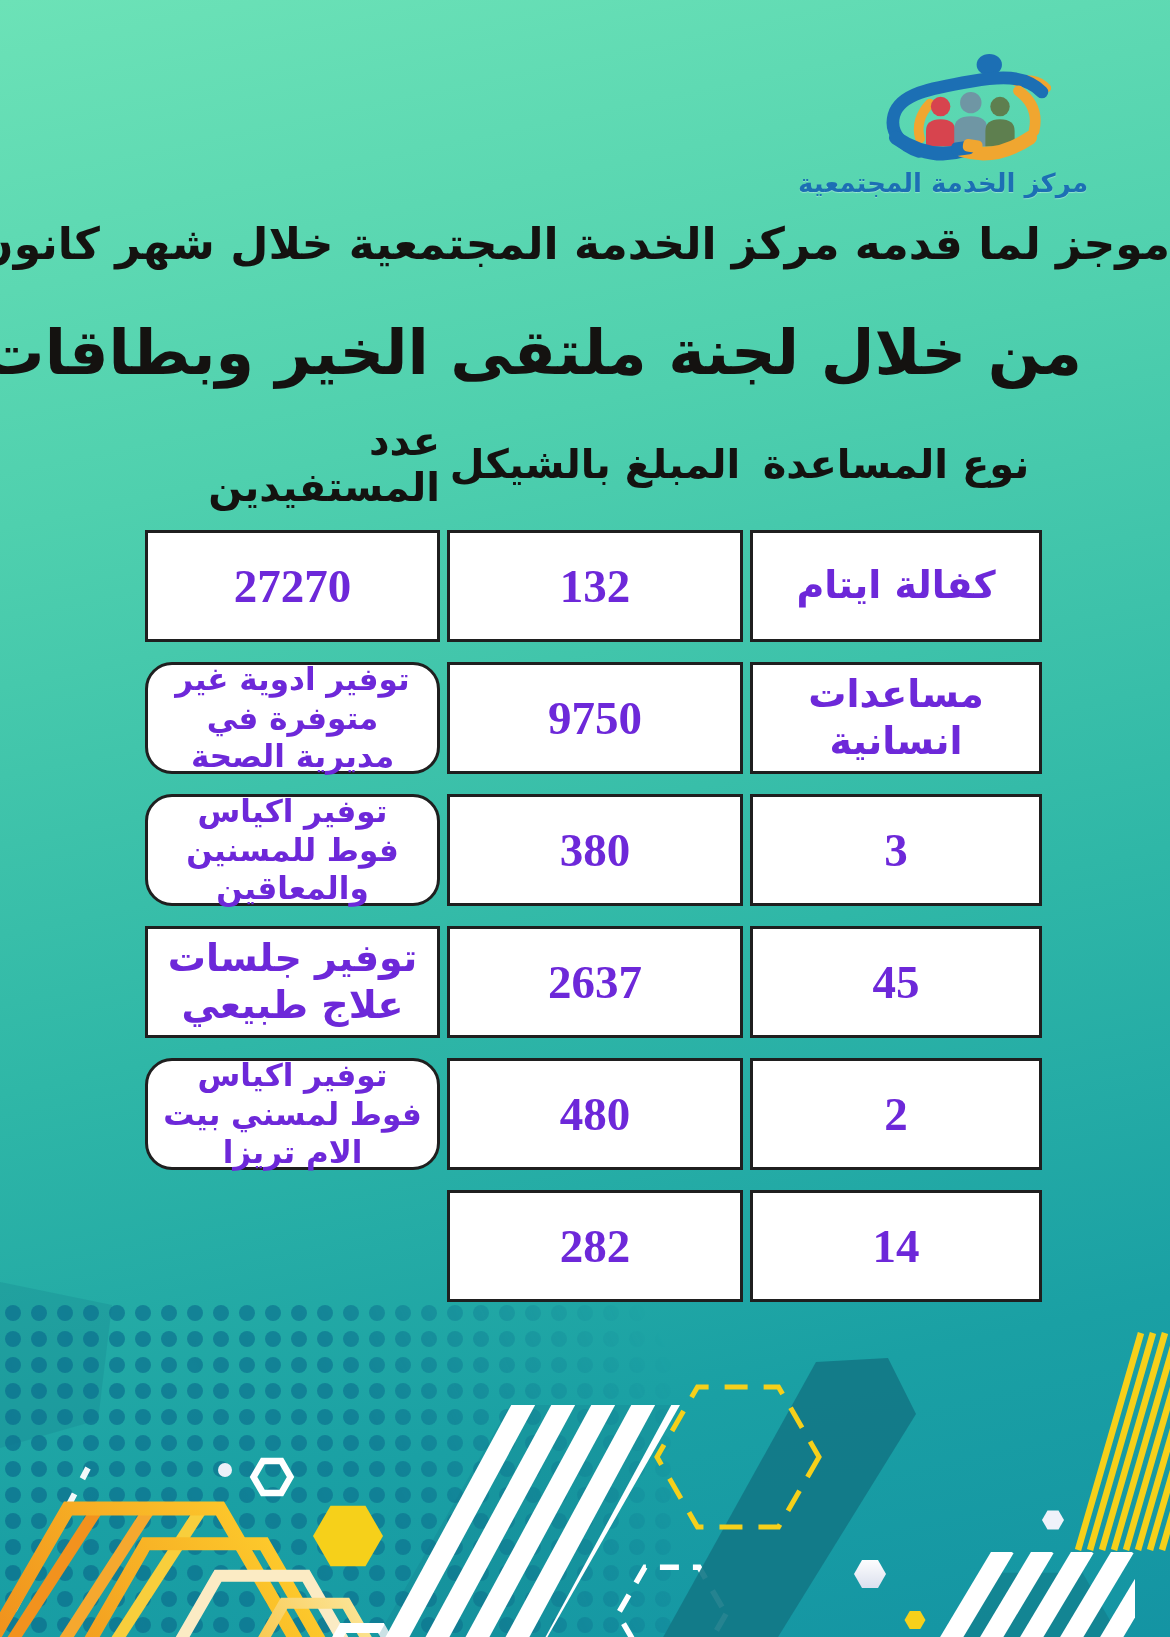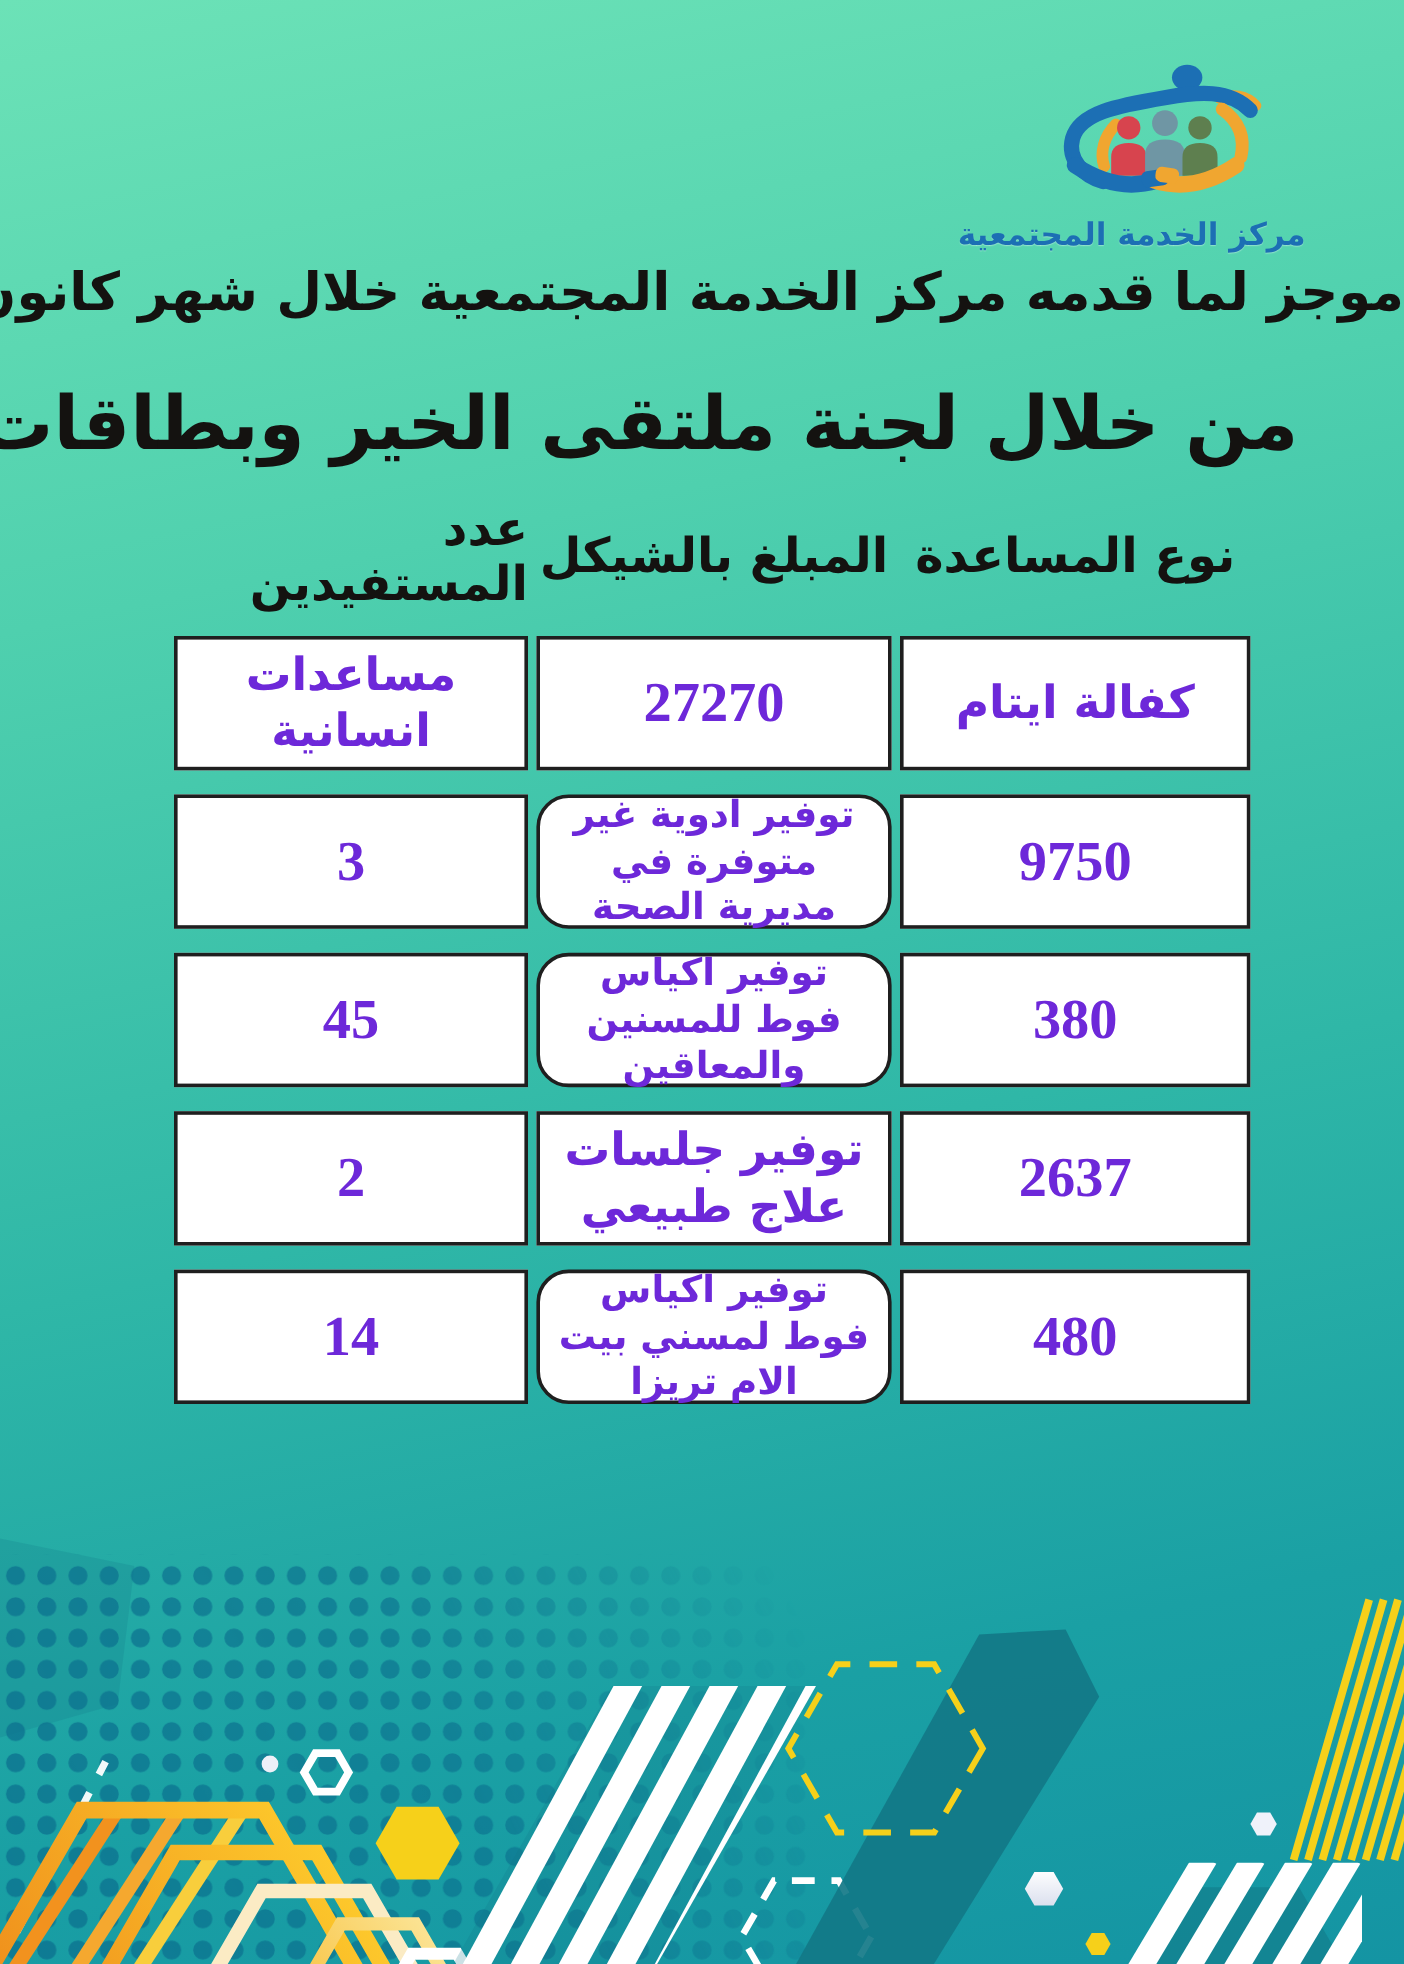--- a/index.html
+++ b/index.html
@@ -16,21 +16,21 @@
     position:relative; width:1170px; height:1637px; overflow:hidden; margin:0 auto;
     background:linear-gradient(168deg, var(--bg-top) 0%, var(--bg-upper-mid) 28%, var(--bg-mid) 58%, var(--bg-lower) 82%, var(--bg-bottom) 100%);
     font-family:"DejaVu Sans", sans-serif;
   }
   .decor-svg{position:absolute; left:0; top:1250px; width:1170px; height:387px; z-index:1;}
   .content{position:absolute; inset:0; z-index:2;}
 
   .logo-block{position:absolute; top:52px; left:838px; width:250px; text-align:center;}
   .logo-svg{display:block; margin:0 auto;}
   .logo-name{
-    margin-top:17px; font-size:26px; font-weight:bold; color:var(--logo-blue);
+    margin-top:4px; font-size:26px; font-weight:bold; color:var(--logo-blue);
     direction:rtl; white-space:nowrap; text-shadow:0 1px 1px rgba(255,255,255,0.35);text-align:right;
   }
 
   .title-line{
     position:absolute; left:0; right:0; text-align:center; direction:rtl;
     color:var(--text-color); font-weight:bold; white-space:nowrap;
   }
   .title-line1{top:218px; font-size:44px; letter-spacing:-1px;}
   .title-line2{top:316px; right:88px; font-size:62px;}
 
@@ -223,35 +223,37 @@
 
     <div class="title-line title-line1">موجز لما قدمه مركز الخدمة المجتمعية خلال شهر كانون الثاني 2026</div>
     <div class="title-line title-line2">من خلال لجنة ملتقى الخير وبطاقات الخير</div>
 
     <div class="table-grid" id="table-grid">
       <div class="hcell">نوع المساعدة</div>
       <div class="hcell">المبلغ بالشيكل</div>
       <div class="hcell">عدد المستفيدين</div>
 
       <div class="cell type-cell">كفالة ايتام</div>
+      <div class="cell num-cell">132</div>
       <div class="cell num-cell">27270</div>
 
       <div class="cell type-cell">مساعدات انسانية</div>
       <div class="cell num-cell">9750</div>
 
       <div class="cell type-cell long">توفير ادوية غير متوفرة في مديرية الصحة</div>
       <div class="cell num-cell">3</div>
       <div class="cell num-cell">380</div>
 
       <div class="cell type-cell long">توفير اكياس فوط للمسنين والمعاقين</div>
       <div class="cell num-cell">45</div>
       <div class="cell num-cell">2637</div>
 
       <div class="cell type-cell">توفير جلسات علاج طبيعي</div>
       <div class="cell num-cell">2</div>
       <div class="cell num-cell">480</div>
 
       <div class="cell type-cell long">توفير اكياس فوط لمسني بيت الام تريزا</div>
       <div class="cell num-cell">14</div>
+      <div class="cell num-cell">282</div>
     </div>
 
   </div>
 </div>
 
 </body></html>

